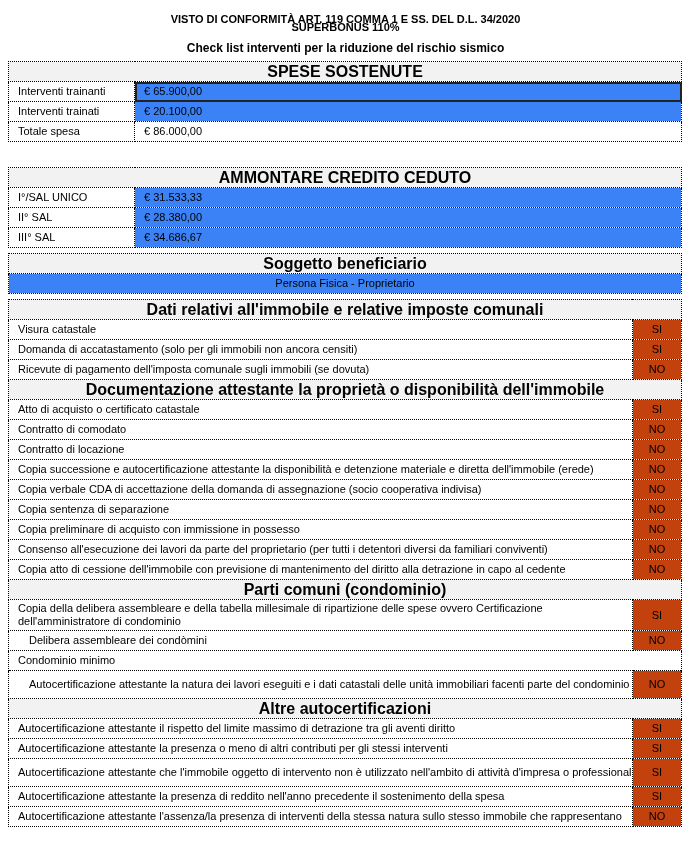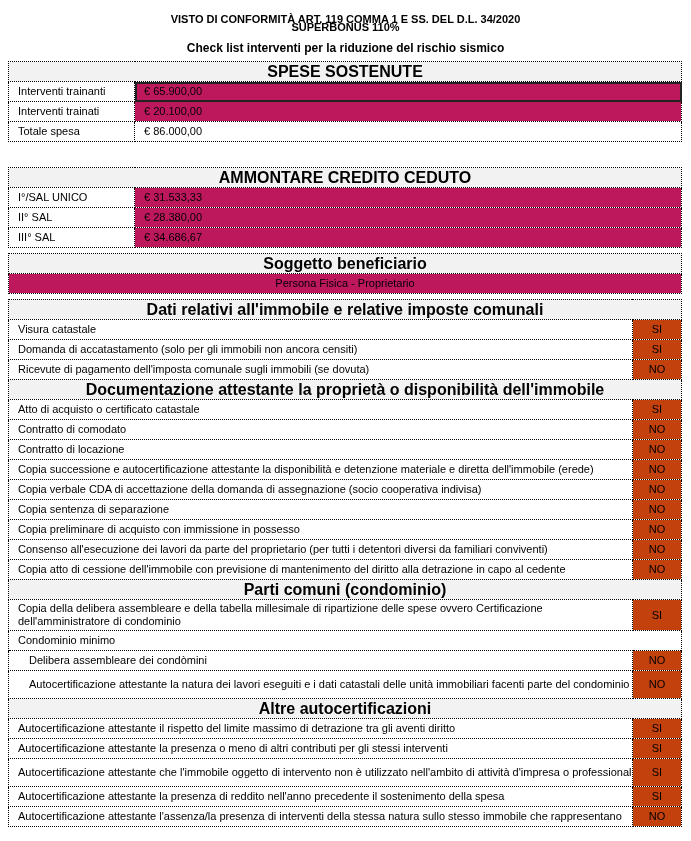--- a/index.html
+++ b/index.html
@@ -11,21 +11,21 @@
     .hdr.l1 { top: 13px; font-size: 11px; }
     .hdr.l2 { top: 21px; font-size: 11px; }
     .hdr.l3 { top: 41px; font-size: 12px; }
 
     .tbl { position: absolute; left: 8px; width: 674px; border-collapse: collapse; table-layout: fixed; }
     .tbl td {
       border: 1px dotted #000; padding: 0 9px; height: 19px; line-height: 13px;
       white-space: nowrap; overflow: hidden; vertical-align: middle;
     }
     .sec td { background: #f2f2f2; text-align: center; font-weight: bold; font-size: 16px; }
-    .cyan { background: #be185d; }
+    .cyan { background: #3b82f6; }
     .bold { font-weight: bold; }
     .center { text-align: center; }
     .ans { text-align: center; background: #c2410c; width: 32px; padding: 0 !important; }
     .sel { outline: 2px solid #222; outline-offset: -2px; }
     .wrap { white-space: normal !important; }
     .indent { padding-left: 20px !important; }
     .tall td { height: 27px; margin-top: 40px; }
   </style>
 </head>
 <body>
@@ -157,25 +157,25 @@
       </tr>
 
   <tr class="sec">
         <td colspan="2">Parti comuni (condominio)</td>
       </tr>
   <tr>
         <td class="wrap" style="height:30px;">Copia della delibera assembleare e della tabella millesimale di ripartizione delle spese ovvero Certificazione dell'amministratore di condominio</td>
         <td class="ans">SI</td>
       </tr>
   <tr>
+        <td class="indent">Delibera assembleare dei condòmini</td>
+        <td class="ans">NO</td>
+      </tr>
+  <tr>
         <td colspan="2" style="border-bottom:none;">Condominio minimo</td>
-      </tr>
-  <tr>
-        <td class="indent">Delibera assembleare dei condòmini</td>
-        <td class="ans">NO</td>
       </tr>
   <tr class="tall">
         <td class="indent">Autocertificazione attestante la natura dei lavori eseguiti e i dati catastali delle unità immobiliari facenti parte del condominio</td>
         <td class="ans">NO</td>
       </tr>
 
   <tr class="sec">
         <td colspan="2">Altre autocertificazioni</td>
       </tr>
   <tr>

